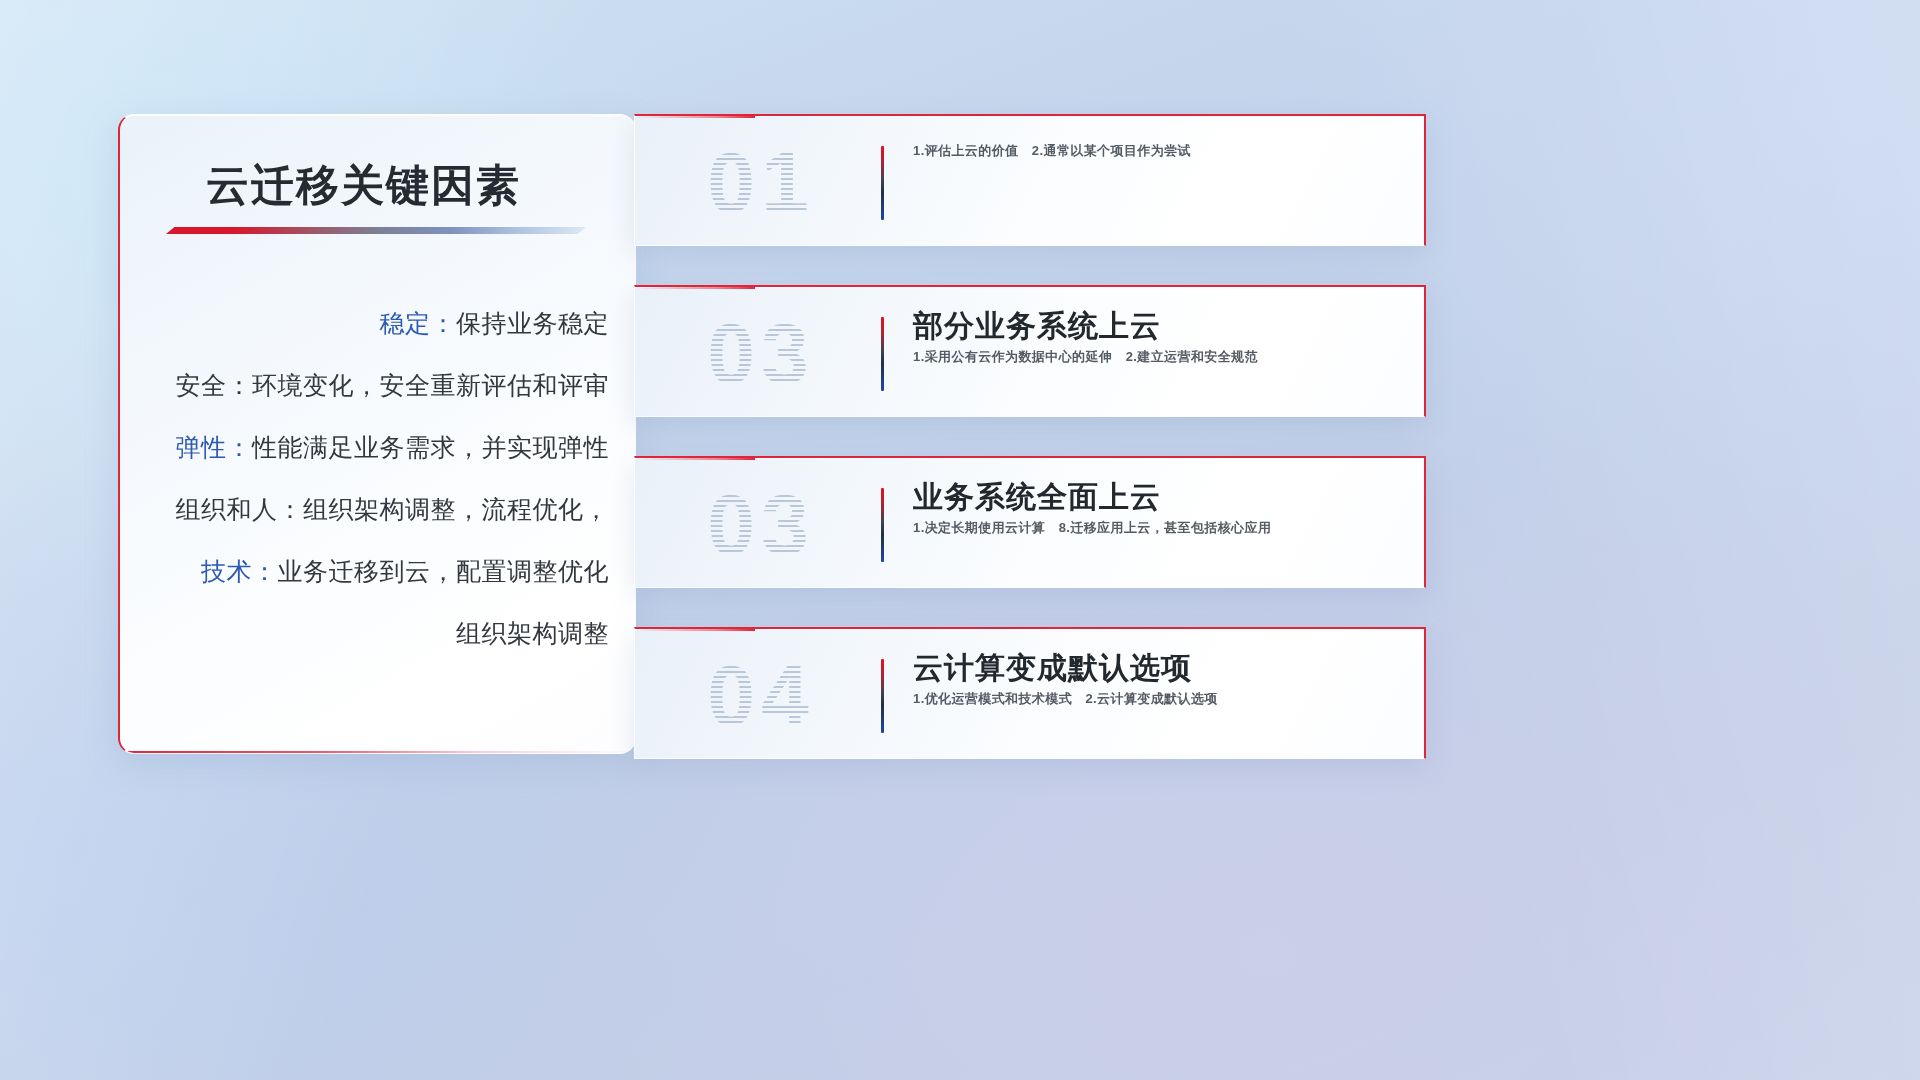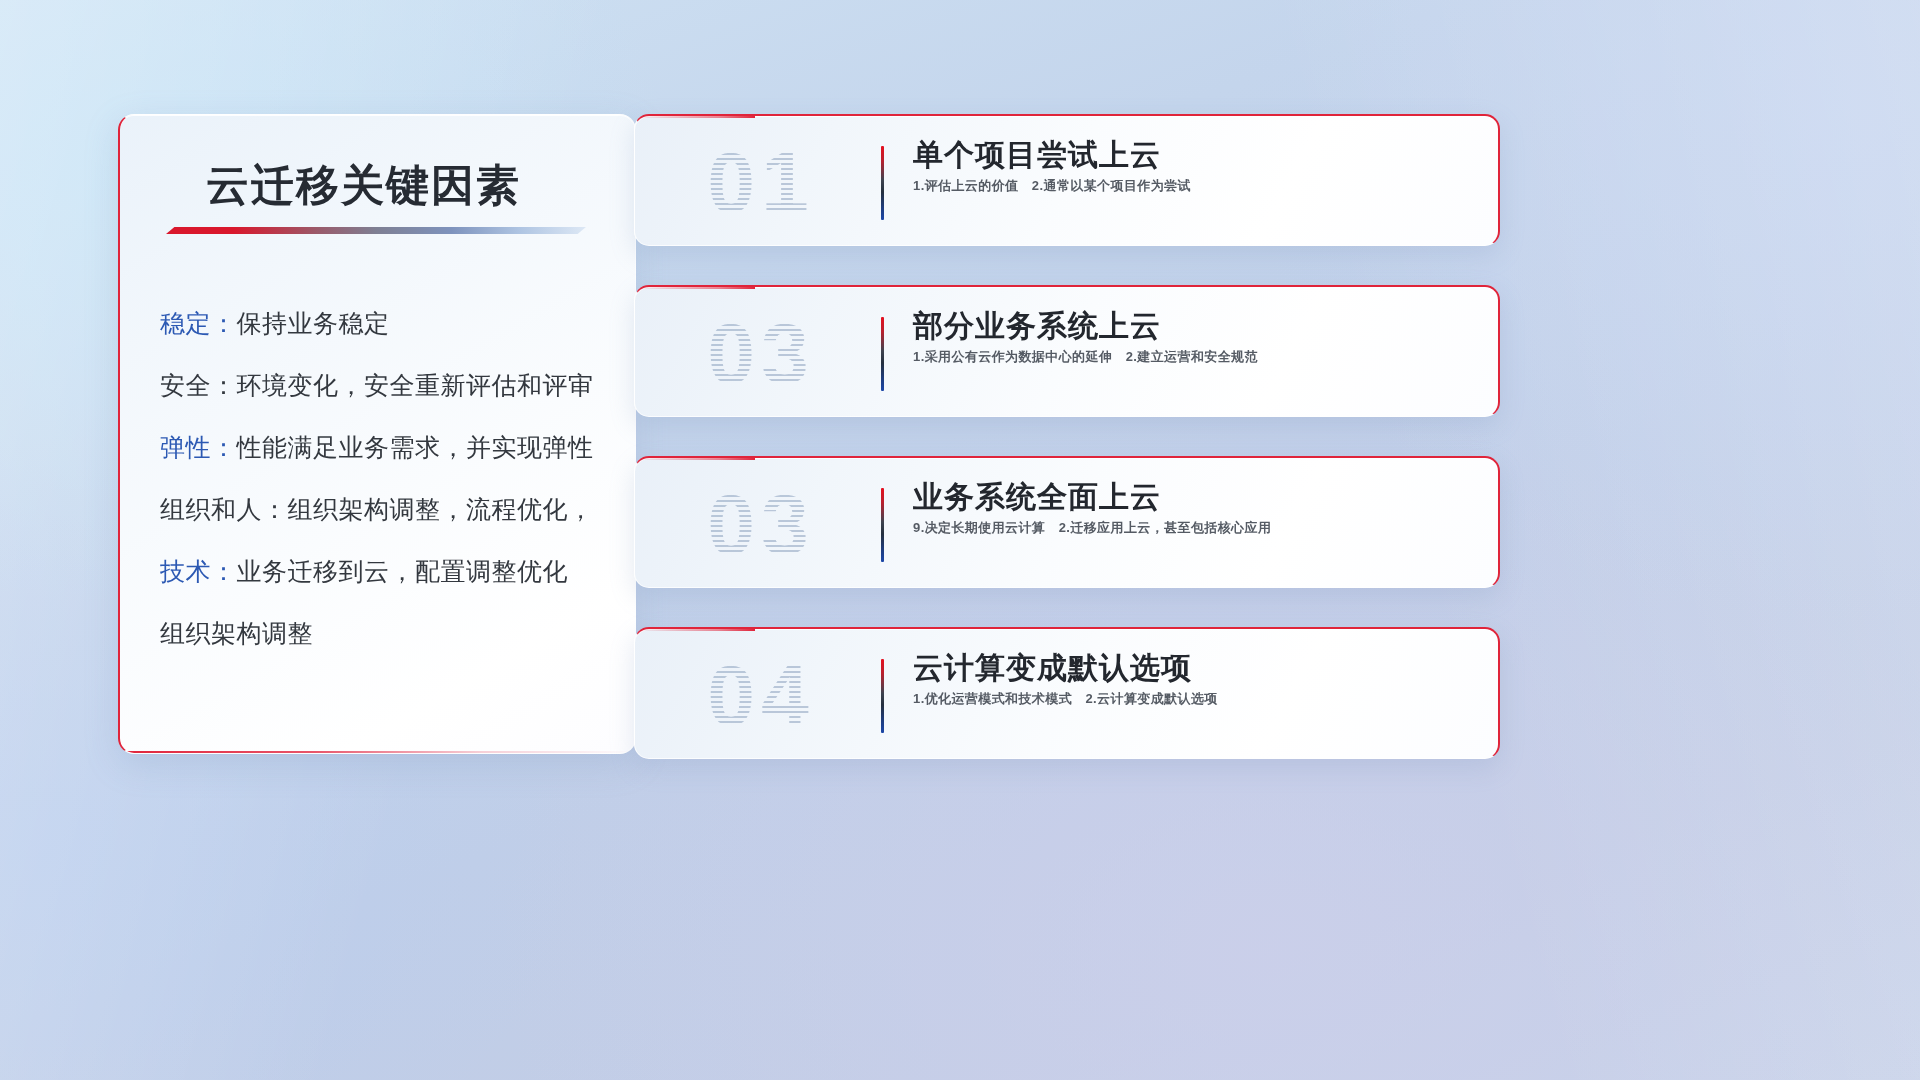--- a/index.html
+++ b/index.html
@@ -42,42 +42,41 @@
     position:absolute; left:86px; top:42px;
     font-size:43px; font-weight:700; color:#262b33; letter-spacing:2px;
     white-space:nowrap;
   }
   .lc-rule{
     position:absolute; left:46px; top:112px; width:420px; height:7px;
     background:linear-gradient(90deg,#d9172c 0%,#d9172c 16%,#9a5a6a 36%,#7e7f93 50%,#7e93bd 68%,#aec4e2 84%,#dde8f5 100%);
     clip-path:polygon(2% 0,100% 0,98% 100%,0% 100%);
   }
   .lc-list{
-    position:absolute; left:40px; top:196px; right:26px;
+    position:absolute; left:40px; top:196px; right:26px;text-align:right;
   }
   .lc-item{
     font-size:25px; line-height:1.0; color:#33383f;
     margin-bottom:37px; white-space:nowrap; letter-spacing:0.5px;
   }
   .lc-item:last-child{ margin-bottom:0; }
   .lc-key{ color:#2c59b3; }
   .lc-key.plain{ color:#33383f; }
 
   
   .steps{ position:absolute; left:634px; top:114px; }
   .step{
-    position:relative; width:866px; height:132px; margin-bottom:39px;
+    position:relative; width:792px; height:132px; margin-bottom:39px;
     background:linear-gradient(118deg,#e9f0f8 0%,#f1f6fb 22%,#fafcfe 50%,#ffffff 74%,#fcfdff 100%);
     border-top:2px solid #e0243a;
     border-right:2px solid #e0243a;
     border-bottom:1px solid rgba(255,255,255,0.8);
     border-left:1px solid rgba(255,255,255,0.8);
     box-shadow:0 9px 26px rgba(120,146,186,0.20), inset 0 1px 0 rgba(255,255,255,0.85);
     overflow:hidden;
-    border-radius:15px;
   }
   .step:last-child{ margin-bottom:0; }
   .step::before{
     content:""; position:absolute; left:0; top:0; width:120px; height:2px;
     background:linear-gradient(90deg,rgba(224,36,58,0) 0%,rgba(224,36,58,0.55) 70%,#e0243a 100%);
   }
   .step-num{
     position:absolute; left:26px; top:4px; width:200px; height:124px;
     display:flex; align-items:center; justify-content:center;
     font-size:86px; font-weight:700; letter-spacing:6px;
@@ -144,21 +143,20 @@
   </section>
 
   <div class="steps">
 
     <article class="step">
       <div class="step-num">
           <span>01</span>
         </div>
       <div class="step-divider"></div>
       <div class="step-body">
-        <h2 class="step-title">单个项目尝试上云</h2>
         <p class="step-sub">1.评估上云的价值　2.通常以某个项目作为尝试</p>
       </div>
     </article>
 
     <article class="step">
       <div class="step-num">
           <span>03</span>
         </div>
       <div class="step-divider"></div>
       <div class="step-body">
@@ -167,21 +165,21 @@
       </div>
     </article>
 
     <article class="step">
       <div class="step-num">
           <span>03</span>
         </div>
       <div class="step-divider"></div>
       <div class="step-body">
         <h2 class="step-title">业务系统全面上云</h2>
-        <p class="step-sub">9.决定长期使用云计算　2.迁移应用上云，甚至包括核心应用</p>
+        <p class="step-sub">1.决定长期使用云计算　8.迁移应用上云，甚至包括核心应用</p>
       </div>
     </article>
 
     <article class="step">
       <div class="step-num">
           <span>04</span>
         </div>
       <div class="step-divider"></div>
       <div class="step-body">
         <h2 class="step-title">云计算变成默认选项</h2>

